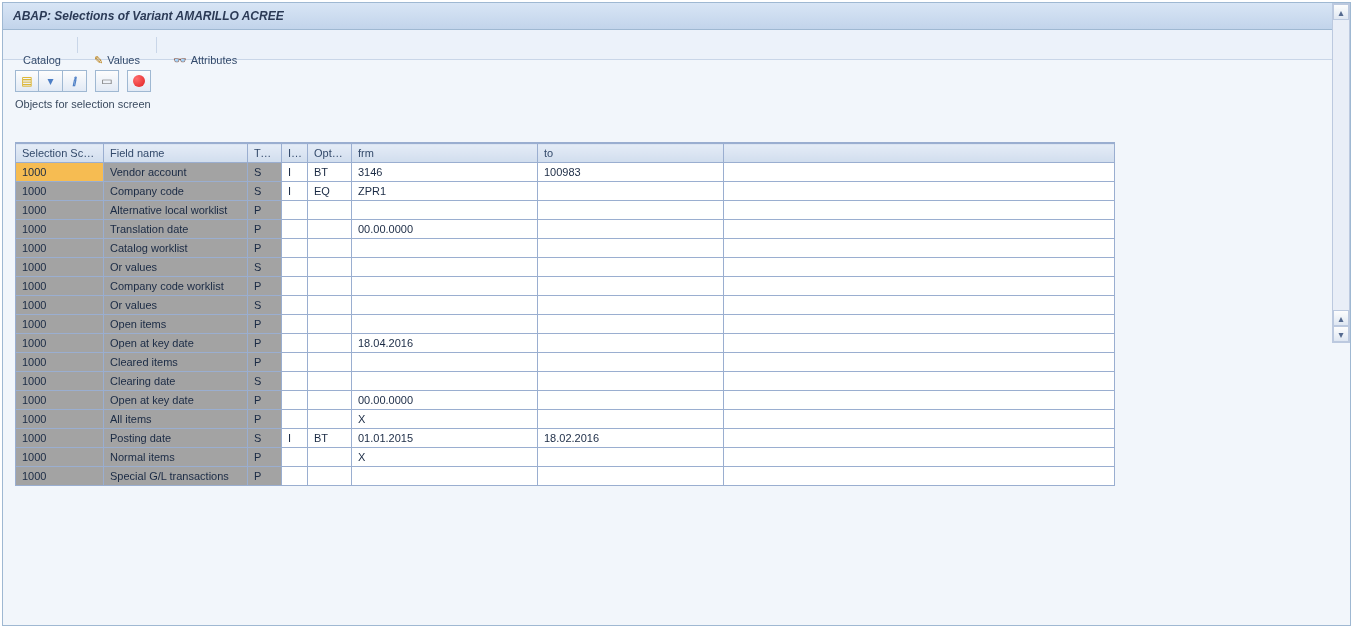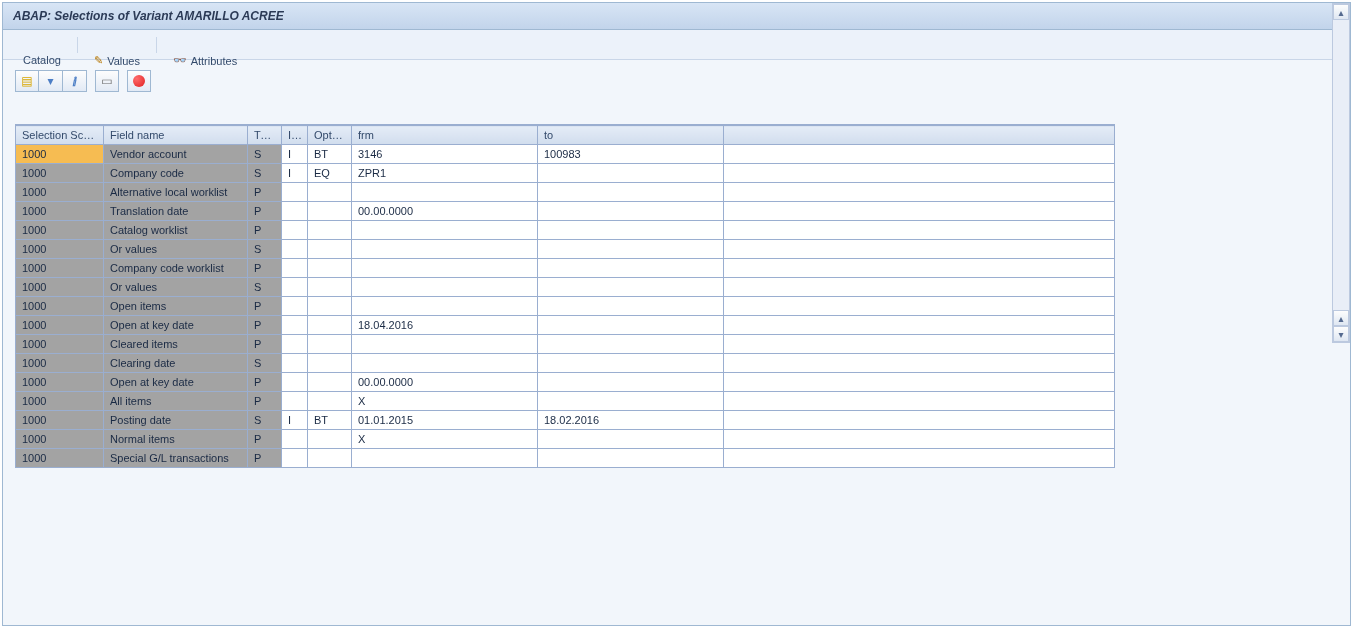--- a/index.html
+++ b/index.html
@@ -46,21 +46,21 @@
       left: 248px;
       top: 30px;
       font-size: 16px;
       font-weight: bold;
       color: rgba(200, 80, 50, 0.28);
       pointer-events: none;
       letter-spacing: 0.5px;
     }
     .actionbar .action-item {
       display: flex;
-      align-items: flex-end;
+      align-items: center;
       gap: 4px;
       padding: 2px 10px;
       cursor: pointer;
       color: #334a6b;
       margin-top: 31px;
     }
     .actionbar .sep {
       width: 1px;
       height: 16px;
       background: #c9d6e8;
@@ -221,20 +221,21 @@
             <span class="ic-page">▭</span>
           </div>
       </div>
       <div class="btn-group">
         <div class="btn">
             <span class="ic-ball"></span>
           </div>
       </div>
     </div>
 
+    <div class="group-header">Objects for selection screen</div>
 
     <div class="grid-area">
     <div class="grid-wrap">
       <table class="grid">
         <colgroup>
           <col class="col-scrn">
               <col class="col-fname">
               <col class="col-type">
           <col class="col-ie">
               <col class="col-opt">

